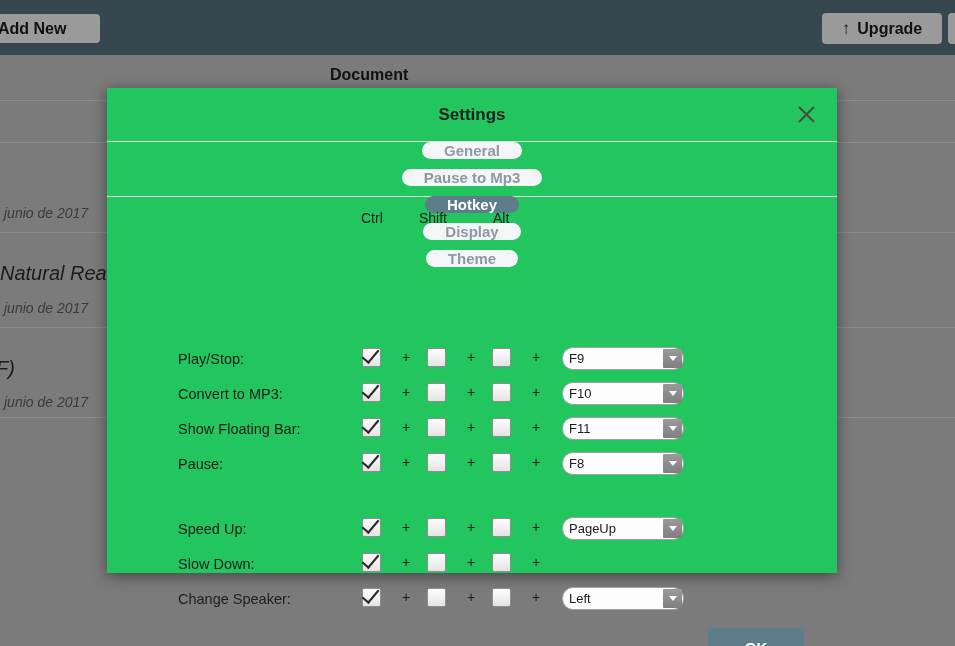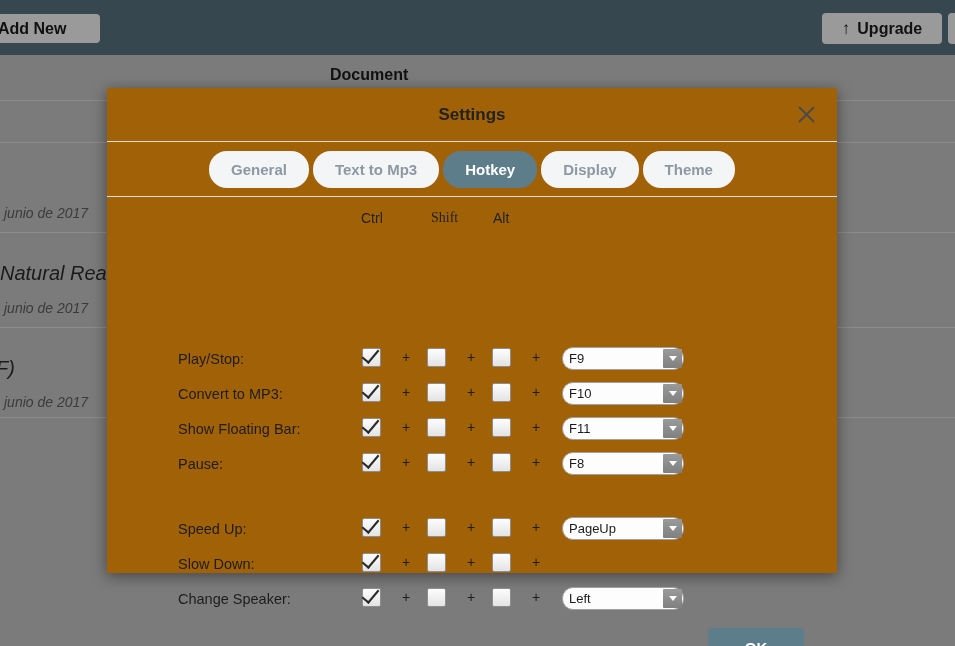--- a/index.html
+++ b/index.html
@@ -95,21 +95,21 @@
     font-size: 20px;
   }
 
   
   #settings-dialog {
     position: absolute;
     left: 107px;
     top: 88px;
     width: 730px;
     height: 485px;
-    background: #a16207;
+    background: #22c55e;
     box-shadow: 0 3px 14px rgba(0,0,0,0.45);
     box-sizing: border-box;
   }
   #dialog-header {
     position: relative;
     height: 54px;
     border-bottom: 1px solid #dcdcdc;
     box-sizing: border-box;
   }
   #dialog-title {
@@ -134,22 +134,23 @@
   }
   #close-icon svg { display: block; }
 
   #tab-bar {
     position: relative;
     height: 55px;
     border-bottom: 1px solid #dcdcdc;
     box-sizing: border-box;
     display: flex;
     align-items: center;
-    justify-content: center;
-    gap: 4px;
+    justify-content: space-between;
+    gap: 10px;
+    flex-direction: column;
   }
   .tab {
     background: #f3f5f7;
     color: #8d98a3;
     border-radius: 18px;
     height: 37px;
     padding: 0 22px;
     display: flex;
     align-items: center;
     justify-content: center;
@@ -177,21 +178,21 @@
     width: 730px;
     height: 20px;
     color: #222;
     font-size: 14px;
   }
   #mod-headers span {
     position: absolute;
     top: 0;
   }
   .mh-ctrl  { left: 254px; }
-  .mh-shift { left: 324px; font-family: Liberation Serif, serif; }
+  .mh-shift { left: 312px; }
   .mh-alt   { left: 386px; }
 
   .hk-row {
     position: absolute;
     left: 0;
     width: 798px;
     height: 28px;
   }
   .hk-label {
     position: absolute;
@@ -338,21 +339,21 @@
         <line x1="17" y1="2" x2="2" y2="17" stroke="#4a4a4a" stroke-width="2"></line>
       </svg>
     </div>
   </div>
 
   <div id="tab-bar">
     <div class="tab">
       <span>General</span>
     </div>
     <div class="tab">
-      <span>Text to Mp3</span>
+      <span>Pause to Mp3</span>
     </div>
     <div class="tab active">
       <span>Hotkey</span>
     </div>
     <div class="tab">
       <span>Display</span>
     </div>
     <div class="tab">
       <span>Theme</span>
     </div>

